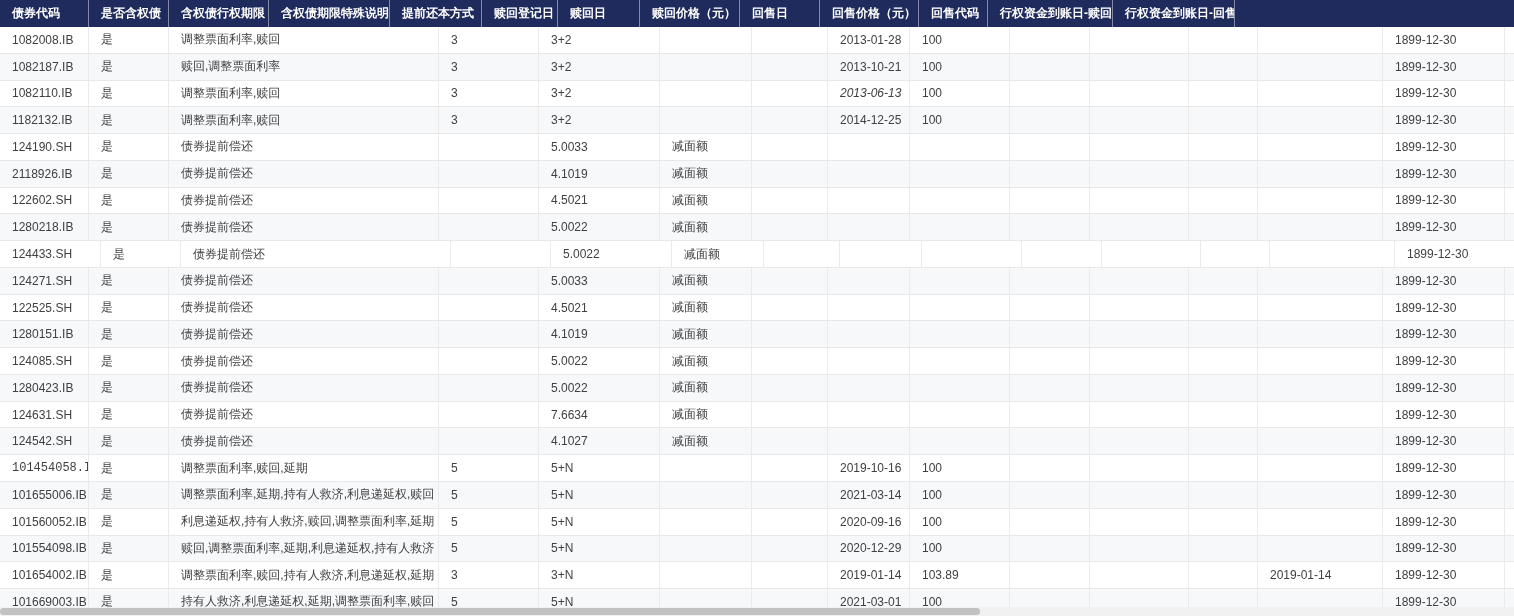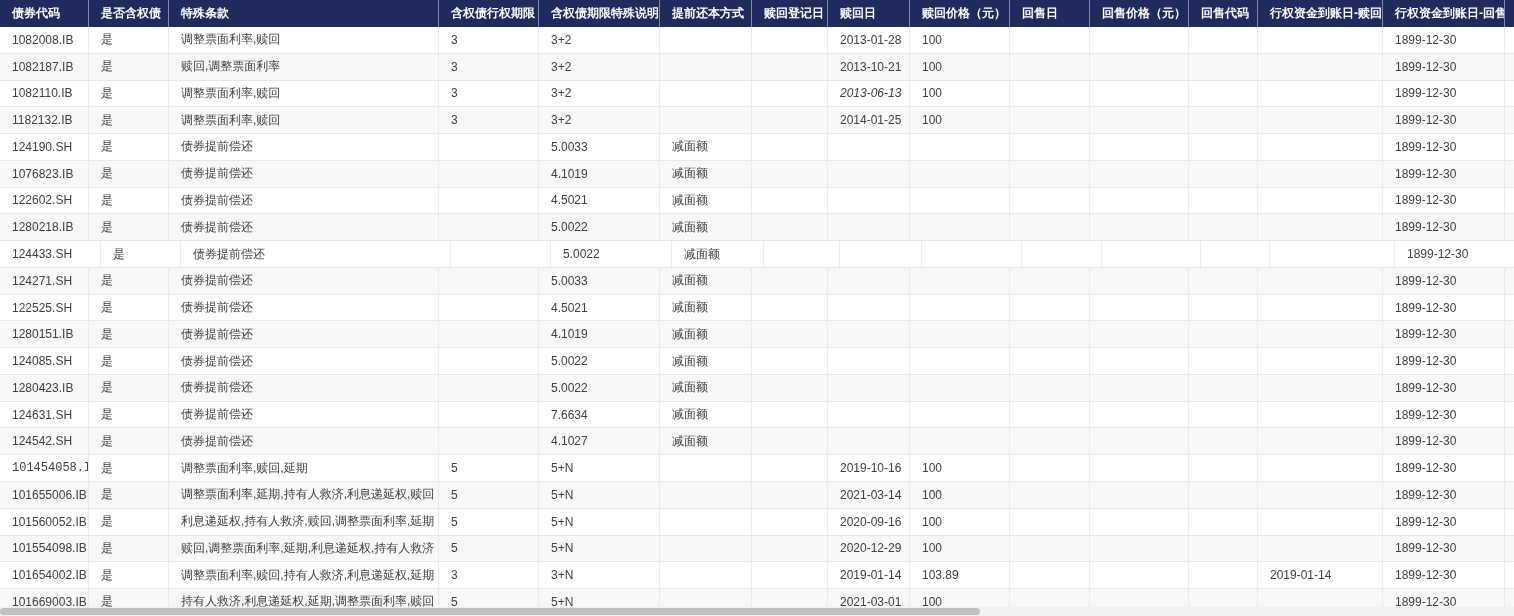--- a/index.html
+++ b/index.html
@@ -59,21 +59,20 @@
     border-radius:4px;
   }
 </style>
 </head>
 <body>
 
 <div class="grid-wrap">
   <div class="thead" id="thead" style="background: rgb(31, 43, 92);">
       <div class="th" style="width: 89px;">债券代码</div>
       <div class="th" style="width: 80px;">是否含权债</div>
-      <div class="th" style="width: 270px;">特殊条款</div>
       <div class="th" style="width: 100px;">含权债行权期限</div>
       <div class="th" style="width: 121px;">含权债期限特殊说明</div>
       <div class="th" style="width: 92px;">提前还本方式</div>
       <div class="th" style="width: 76px;">赎回登记日</div>
       <div class="th" style="width: 82px;">赎回日</div>
       <div class="th" style="width: 100px;">赎回价格（元）</div>
       <div class="th" style="width: 80px;">回售日</div>
       <div class="th" style="width: 99px;">回售价格（元）</div>
       <div class="th" style="width: 69px;">回售代码</div>
       <div class="th" style="width: 125px;">行权资金到账日-赎回</div>
@@ -133,21 +132,21 @@
         <div class="td" style="width: 9px; padding: 0px;"></div>
       </div>
       <div class="tr striped">
         <div class="td" style="width: 89px;">1182132.IB</div>
         <div class="td" style="width: 80px;">是</div>
         <div class="td" style="width: 270px;">调整票面利率,赎回</div>
         <div class="td" style="width: 100px;">3</div>
         <div class="td" style="width: 121px;">3+2</div>
         <div class="td" style="width: 92px;"></div>
         <div class="td" style="width: 76px;"></div>
-        <div class="td" style="width: 82px;">2014-01-25</div>
+        <div class="td" style="width: 82px;">2014-12-25</div>
         <div class="td" style="width: 100px;">100</div>
         <div class="td" style="width: 80px;"></div>
         <div class="td" style="width: 99px;"></div>
         <div class="td" style="width: 69px;"></div>
         <div class="td" style="width: 125px;"></div>
         <div class="td" style="width: 122px;">1899-12-30</div>
         <div class="td" style="width: 9px; padding: 0px;"></div>
       </div>
       <div class="tr">
         <div class="td" style="width: 89px;">124190.SH</div>
@@ -160,21 +159,21 @@
         <div class="td" style="width: 82px;"></div>
         <div class="td" style="width: 100px;"></div>
         <div class="td" style="width: 80px;"></div>
         <div class="td" style="width: 99px;"></div>
         <div class="td" style="width: 69px;"></div>
         <div class="td" style="width: 125px;"></div>
         <div class="td" style="width: 122px;">1899-12-30</div>
         <div class="td" style="width: 9px; padding: 0px;"></div>
       </div>
       <div class="tr striped">
-        <div class="td" style="width: 89px;">1076823.IB</div>
+        <div class="td" style="width: 89px;">2118926.IB</div>
         <div class="td" style="width: 80px;">是</div>
         <div class="td" style="width: 270px;">债券提前偿还</div>
         <div class="td" style="width: 100px;"></div>
         <div class="td" style="width: 121px;">4.1019</div>
         <div class="td" style="width: 92px;">减面额</div>
         <div class="td" style="width: 76px;"></div>
         <div class="td" style="width: 82px;"></div>
         <div class="td" style="width: 100px;"></div>
         <div class="td" style="width: 80px;"></div>
         <div class="td" style="width: 99px;"></div>

